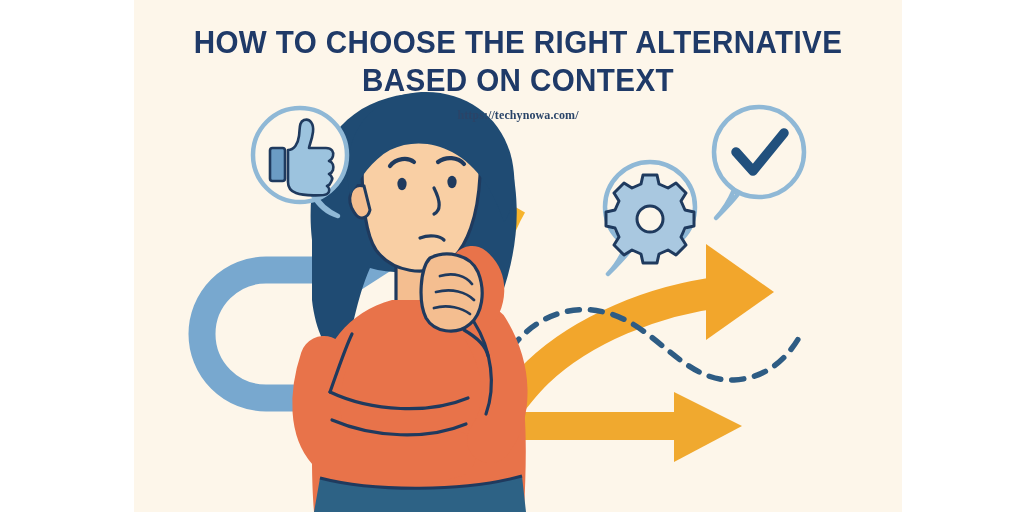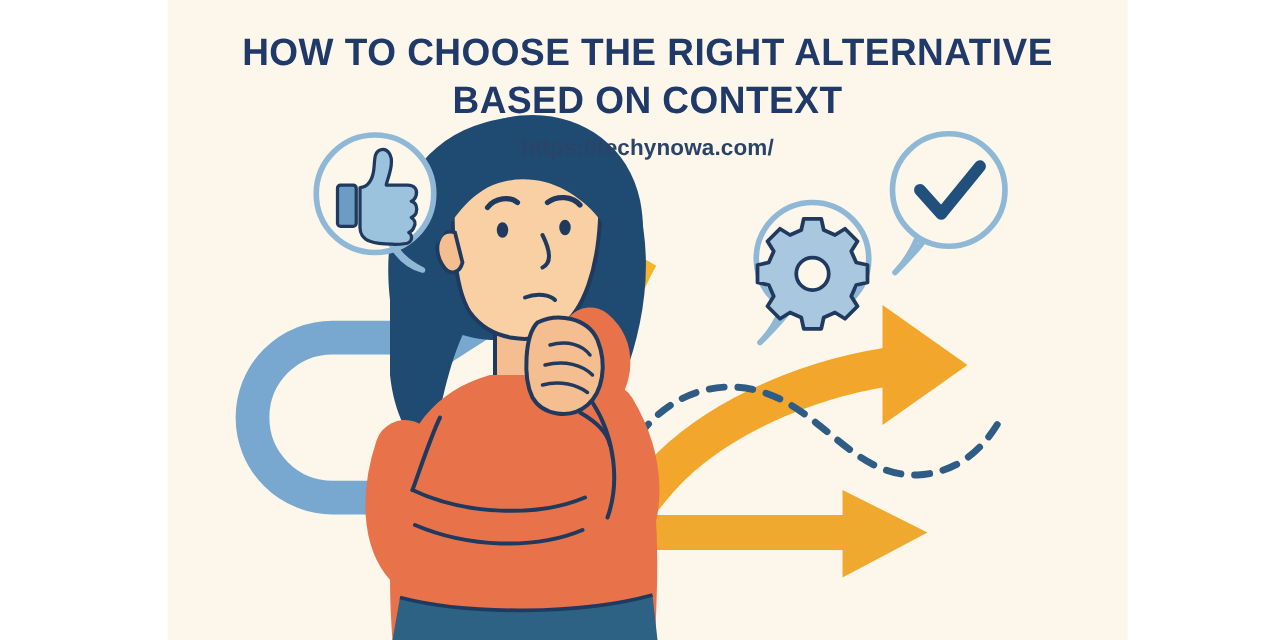--- a/index.html
+++ b/index.html
@@ -46,24 +46,25 @@
     font-size:30.5px;
     font-weight:700;
     letter-spacing:0.4px;
     color:#1F3A68;
     line-height:1.06;
     white-space:nowrap;
     transform:scaleX(0.97);
   }
   .url {
     margin-top:11px;
-    font-size:18px;
+    font-size:12px;
     font-weight:700;
     color:#2A4468;
     letter-spacing:0.1px;
+    font-family:Liberation Serif, serif;
   }
 </style>
 </head>
 <body>
 
 <div id="poster">
 
   <div class="panel">
 
     <svg class="art" viewBox="0 0 768 512" xmlns="http://www.w3.org/2000/svg">

